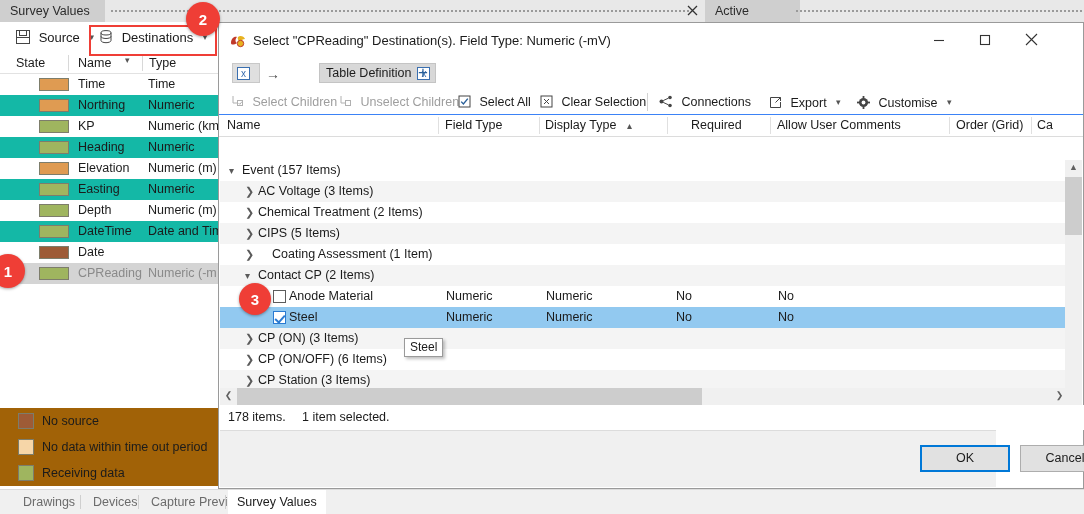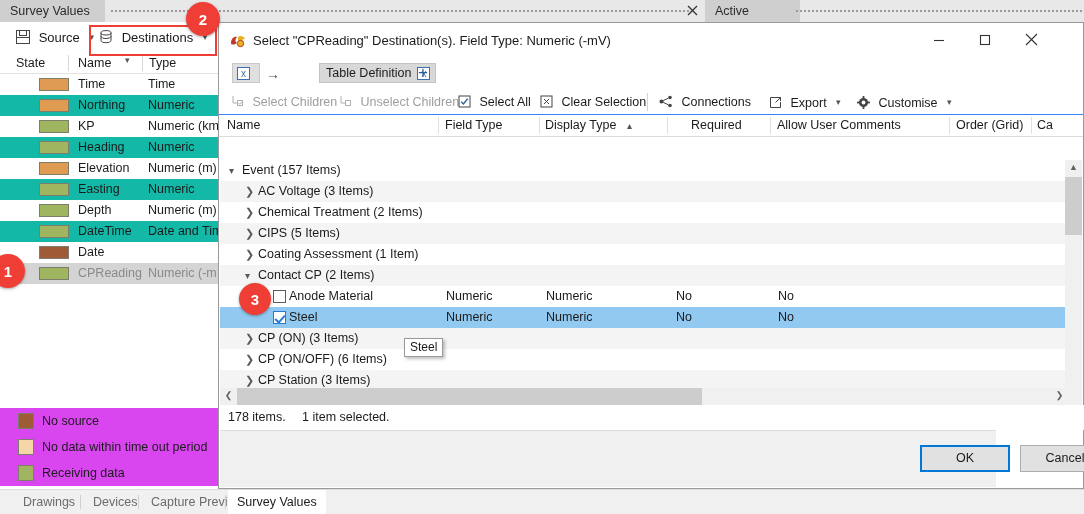--- a/index.html
+++ b/index.html
@@ -53,21 +53,21 @@
   .sv-head .col { position:absolute; top:0; height:22px; line-height:22px; font-size:12.5px; color:#1b1b1b;}
   .sv-head .sep { position:absolute; top:3px; width:1px; height:16px; background:#d8d8d8; }
   .sv-row { position:relative; height:21px; }
   .sv-row.alt { background:#14b8a6; }
   .sv-row.sel { background:#d4d4d4; color:#8a8a8a; }
   .sv-swatch { position:absolute; left:39px; top:4px; width:30px; height:13px; border:1px solid #7d7d6b; }
   .sv-name { position:absolute; left:78px; top:0; line-height:21px; font-size:12.5px; }
   .sv-type { position:absolute; left:148px; top:0; line-height:21px; font-size:12.5px; width:72px; overflow:hidden; white-space:nowrap; }
 
   
-  .legend { position:absolute; left:0; top:408px; width:218px; height:78px; background:#d946ef; }
+  .legend { position:absolute; left:0; top:408px; width:218px; height:78px; background:#a16207; }
   .legend-row { position:relative; height:26px; }
   .legend-sw { position:absolute; left:18px; top:5px; width:16px; height:16px; border:1px solid #7d7d6b; }
   .legend-lb { position:absolute; left:42px; top:0; line-height:26px; font-size:12.5px; }
 
   
   .bottom-tabs { position:absolute; left:0; top:489px; width:1084px; height:25px; background:#f0f0f0; border-top:1px solid #dcdcdc;}
   .btab { position:absolute; top:0; height:24px; line-height:24px; font-size:12.5px; color:#6b6b6b; padding:0 9px; }
   .btab.active { background:#ffffff; color:#1b1b1b; }
   .btab-sep { position:absolute; top:5px; width:1px; height:14px; background:#cfcfcf; }
 
@@ -451,21 +451,21 @@
     <div class="trow">
       <span class="chev" style="left:25px;">❯</span>
       <span class="tw" style="left:38px;">Chemical Treatment (2 Items)</span>
     </div>
     <div class="trow alt">
       <span class="chev" style="left:25px;">❯</span>
       <span class="tw" style="left:38px;">CIPS (5 Items)</span>
     </div>
     <div class="trow">
       <span class="chev" style="left:25px;">❯</span>
-      <span class="tw" style="left:38px;">Coating Assessment (1 Item)</span>
+      <span class="tw" style="left:52px;">Coating Assessment (1 Item)</span>
     </div>
     <div class="trow alt">
       <span class="chev" style="left:25px;font-size:10px;">▾</span>
       <span class="tw" style="left:38px;">Contact CP (2 Items)</span>
     </div>
 
     <div class="trow">
       <span class="cbox" style="left:53px;"></span>
       <span class="tw" style="left:69px;">Anode Material</span>
       <span class="tw" style="left:226px;">Numeric</span>

